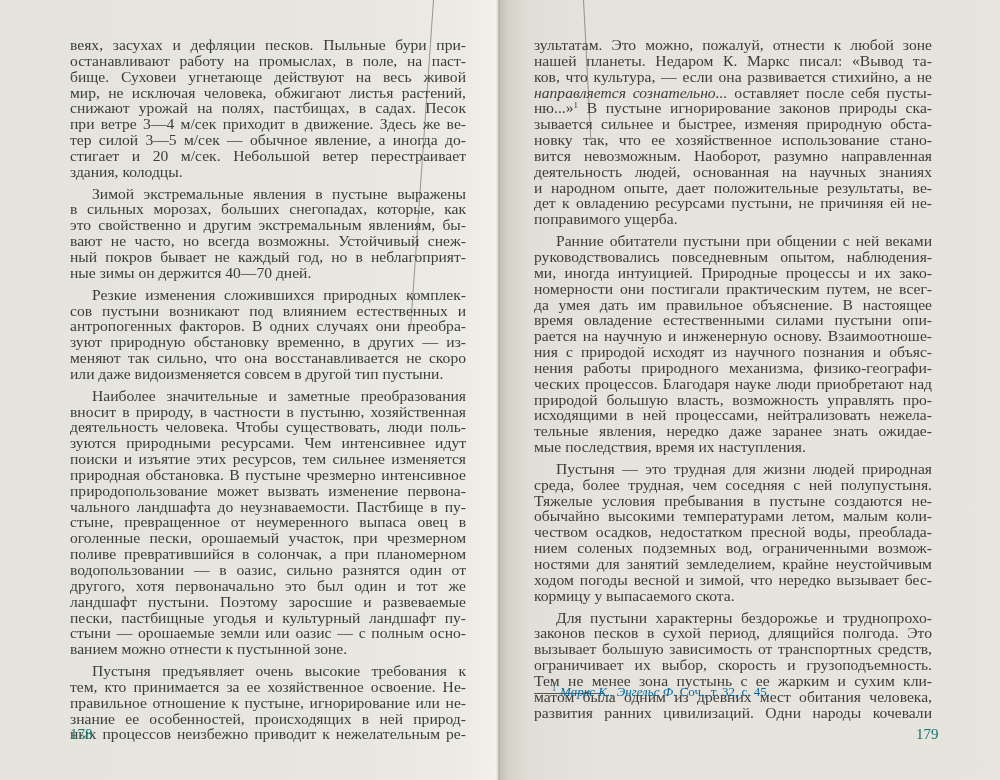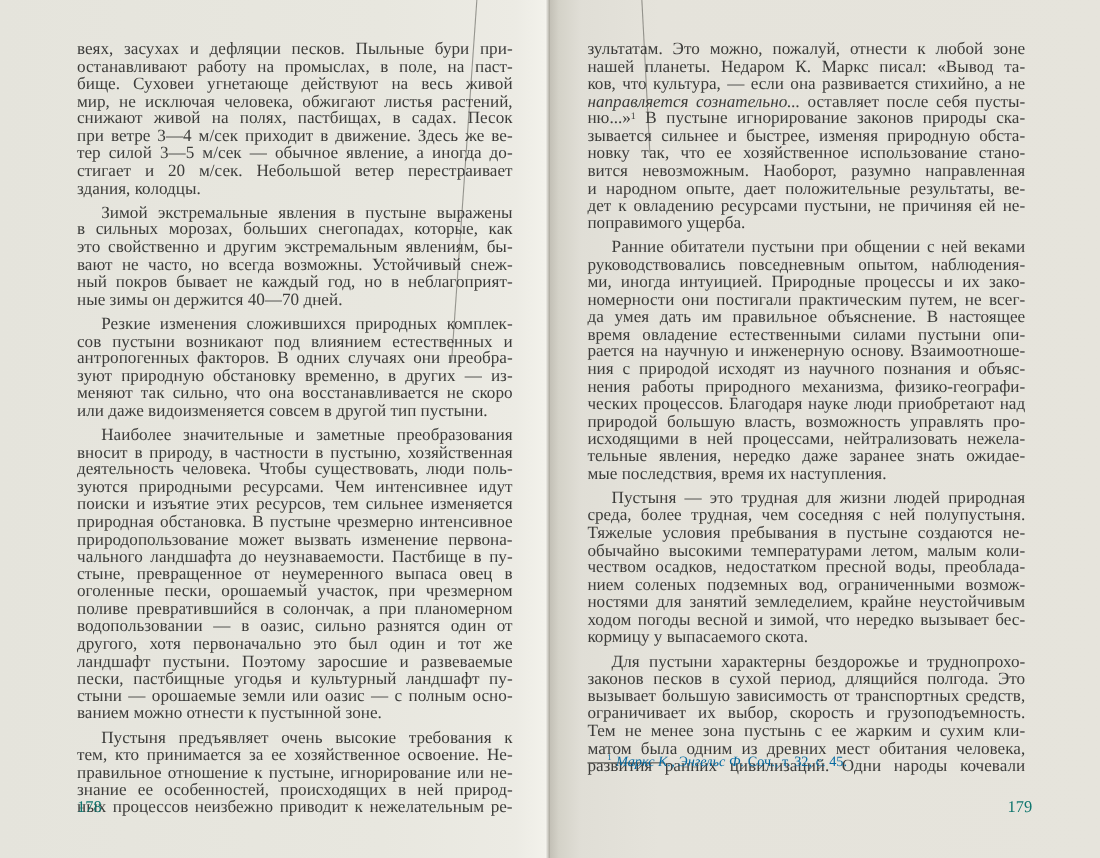--- a/index.html
+++ b/index.html
@@ -68,21 +68,21 @@
   <div class="fold"></div>
 
   <div class="crease" style="left:433px; top:0; height:330px; transform:rotate(4deg); transform-origin:top;"></div>
   <div class="crease" style="left:583px; top:0; height:140px; transform:rotate(-3deg); transform-origin:top;"></div>
 
   <div class="text-block left-text" id="left-text">
       <span class="line">веях, засухах и дефляции песков. Пыльные бури при-</span>
       <span class="line">останавливают работу на промыслах, в поле, на паст-</span>
       <span class="line">бище. Суховеи угнетающе действуют на весь живой</span>
       <span class="line">мир, не исключая человека, обжигают листья растений,</span>
-      <span class="line">снижают живой на полях, пастбищах, в садах. Песок</span>
+      <span class="line">снижают урожай на полях, пастбищах, в садах. Песок</span>
       <span class="line">при ветре 3—4 м/сек приходит в движение. Здесь же ве-</span>
       <span class="line">тер силой 3—5 м/сек — обычное явление, а иногда до-</span>
       <span class="line">стигает и 20 м/сек. Небольшой ветер перестраивает</span>
       <span class="line last">здания, колодцы.</span>
       <span class="para-gap" style="display: block;"></span>
       <span class="line indent">Зимой экстремальные явления в пустыне выражены</span>
       <span class="line">в сильных морозах, больших снегопадах, которые, как</span>
       <span class="line">это свойственно и другим экстремальным явлениям, бы-</span>
       <span class="line">вают не часто, но всегда возможны. Устойчивый снеж-</span>
       <span class="line">ный покров бывает не каждый год, но в неблагоприят-</span>
@@ -121,20 +121,21 @@
     </div>
   <div class="text-block right-text" id="right-text">
       <span class="line">зультатам. Это можно, пожалуй, отнести к любой зоне</span>
       <span class="line">нашей планеты. Недаром К. Маркс писал: «Вывод та-</span>
       <span class="line">ков, что культура, — если она развивается стихийно, а не</span>
       <span class="line"><span class="ital">направляется сознательно...</span> оставляет после себя пусты-</span>
       <span class="line">ню...»<span class="sup">1</span> В пустыне игнорирование законов природы ска-</span>
       <span class="line">зывается сильнее и быстрее, изменяя природную обста-</span>
       <span class="line">новку так, что ее хозяйственное использование стано-</span>
       <span class="line">вится невозможным. Наоборот, разумно направленная</span>
+      <span class="line">деятельность людей, основанная на научных знаниях</span>
       <span class="line">и народном опыте, дает положительные результаты, ве-</span>
       <span class="line">дет к овладению ресурсами пустыни, не причиняя ей не-</span>
       <span class="line last">поправимого ущерба.</span>
       <span class="para-gap" style="display: block;"></span>
       <span class="line indent">Ранние обитатели пустыни при общении с ней веками</span>
       <span class="line">руководствовались повседневным опытом, наблюдения-</span>
       <span class="line">ми, иногда интуицией. Природные процессы и их зако-</span>
       <span class="line">номерности они постигали практическим путем, не всег-</span>
       <span class="line">да умея дать им правильное объяснение. В настоящее</span>
       <span class="line">время овладение естественными силами пустыни опи-</span>

